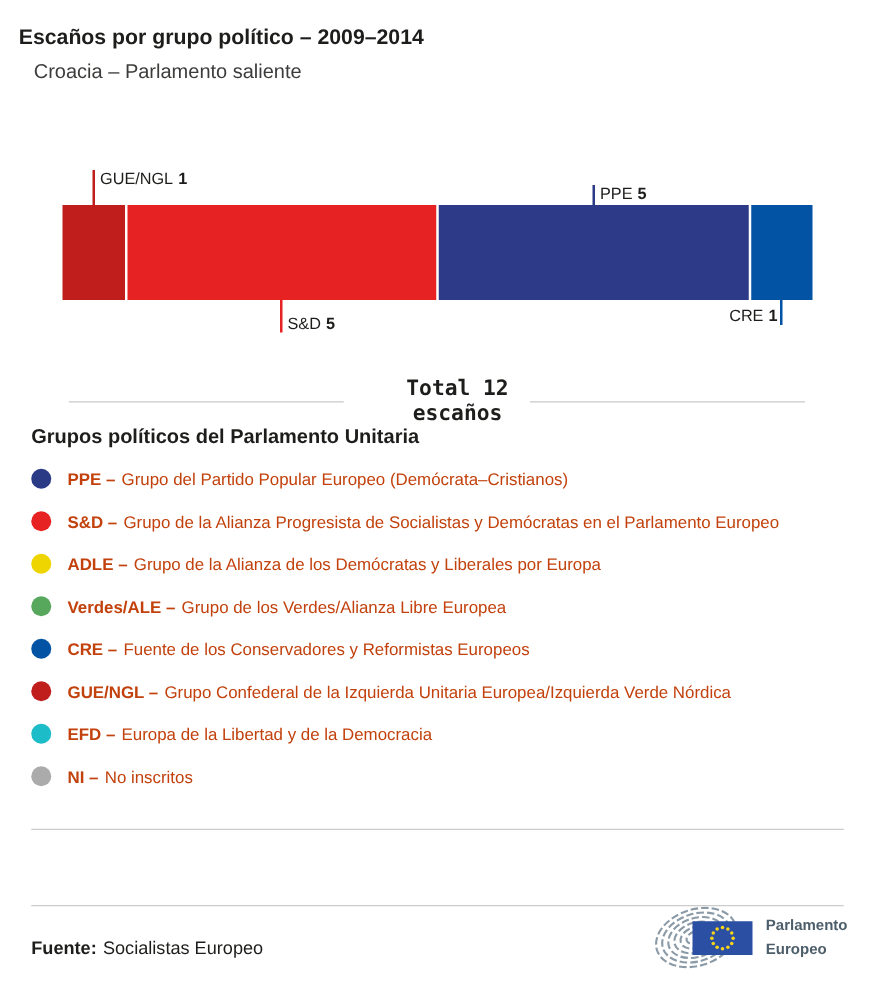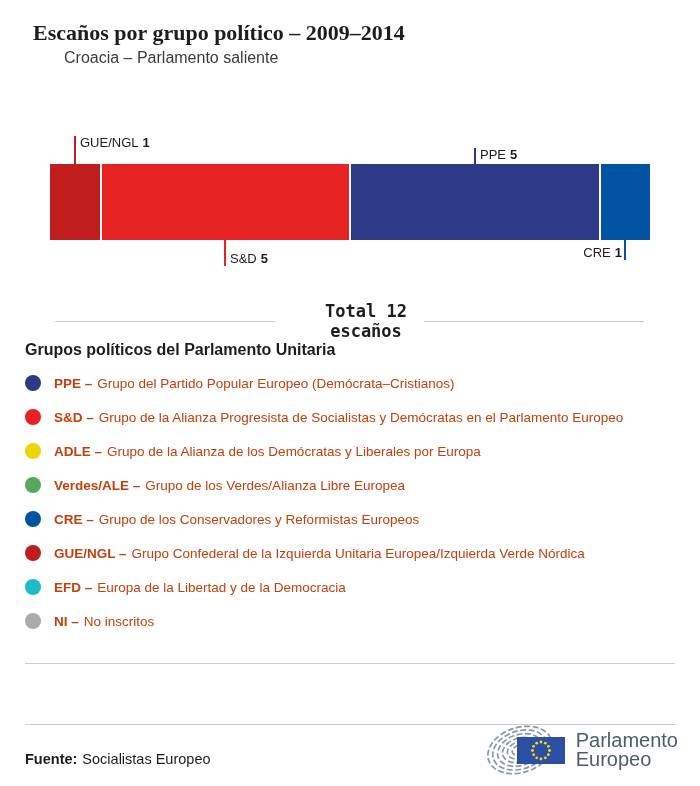--- a/index.html
+++ b/index.html
@@ -1,20 +1,20 @@
 <!DOCTYPE html>
 <html><head>
 <meta charset="utf-8">
 <style>
   html,body{margin:0;padding:0;}
   body{width:700px;height:786px;background:#ffffff;font-family:"Liberation Sans",sans-serif;color:#1d1d1b;position:relative;overflow:hidden;}
   #page{position:absolute;inset:0;}
 
-  .title{position:absolute;left:33px;top:20px;font-size:22px;font-weight:bold;color:#1d1d1b;font-family:Liberation Serif, serif;}
-  .subtitle{position:absolute;left:27px;top:49px;font-size:16px;font-weight:normal;color:#3c3c3b;margin-left:37px;}
+  .title{position:absolute;left:15px;top:20px;font-size:17px;font-weight:bold;color:#1d1d1b;}
+  .subtitle{position:absolute;left:27px;top:49px;font-size:16px;font-weight:normal;color:#3c3c3b;}
 
   #chart{position:absolute;left:0;top:0;width:700px;height:300px;}
   #bar{position:absolute;left:50px;top:164px;width:600px;height:76px;display:flex;gap:2px;background:#ffffff;}
   .bar-seg{height:100%;}
   .tick{position:absolute;width:2px;}
   .bar-label{position:absolute;font-size:13px;line-height:15px;color:#1d1d1b;white-space:nowrap;}
   .bar-label b{font-weight:bold;margin-left:4px;}
 
   .total-wrap{position:absolute;left:16px;top:301px;width:700px;text-align:center;font-family:"DejaVu Sans Mono",monospace;font-weight:bold;font-size:17px;line-height:20px;color:#1d1d1b;}
   .total-rule{position:absolute;top:321px;height:1px;background:#c9c9c9;}
@@ -30,21 +30,21 @@
 
   .rule{position:absolute;left:25px;width:650px;height:1px;background:#cccccc;}
   .rule.top{top:663px;}
   .rule.bottom{top:724px;}
   .footnote{position:absolute;left:25px;top:672px;width:645px;font-size:13px;line-height:22px;color:#3c3c3b;}
 
   .source{position:absolute;left:25px;top:751px;font-size:14.5px;color:#1d1d1b;}
   .source b{font-weight:bold;margin-right:5px;}
 
   .logo{position:absolute;top:725px;right:22px;display:flex;align-items:center;}
-  .logo-text{font-size:20px;line-height:19px;font-weight:normal;color:#4d5e6b;margin-left:8px;}
+  .logo-text{font-size:12px;line-height:19px;font-weight:bold;color:#4d5e6b;margin-left:8px;}
 </style>
 </head>
 <body>
 
 <div id="page">
 
   <div class="title">Escaños por grupo político – 2009–2014</div>
   <div class="subtitle">Croacia – Parlamento saliente</div>
 
   <div id="chart">
@@ -84,21 +84,21 @@
       <div class="legend-row">
         <span class="legend-dot" style="background: rgb(239, 213, 0);"></span>
         <span class="legend-text"><b>ADLE –</b><span>Grupo de la Alianza de los Demócratas y Liberales por Europa</span></span>
       </div>
       <div class="legend-row">
         <span class="legend-dot" style="background: rgb(87, 168, 92);"></span>
         <span class="legend-text"><b>Verdes/ALE –</b><span>Grupo de los Verdes/Alianza Libre Europea</span></span>
       </div>
       <div class="legend-row">
         <span class="legend-dot" style="background: rgb(3, 83, 165);"></span>
-        <span class="legend-text"><b>CRE –</b><span>Grupo de los Conservadores y Reformistas Europeos</span></span>
+        <span class="legend-text"><b>CRE –</b><span>Fuente de los Conservadores y Reformistas Europeos</span></span>
       </div>
       <div class="legend-row">
         <span class="legend-dot" style="background: rgb(192, 29, 29);"></span>
         <span class="legend-text"><b>GUE/NGL –</b><span>Grupo Confederal de la Izquierda Unitaria Europea/Izquierda Verde Nórdica</span></span>
       </div>
       <div class="legend-row">
         <span class="legend-dot" style="background: rgb(28, 188, 200);"></span>
         <span class="legend-text"><b>EFD –</b><span>Europa de la Libertad y de la Democracia</span></span>
       </div>
       <div class="legend-row">

